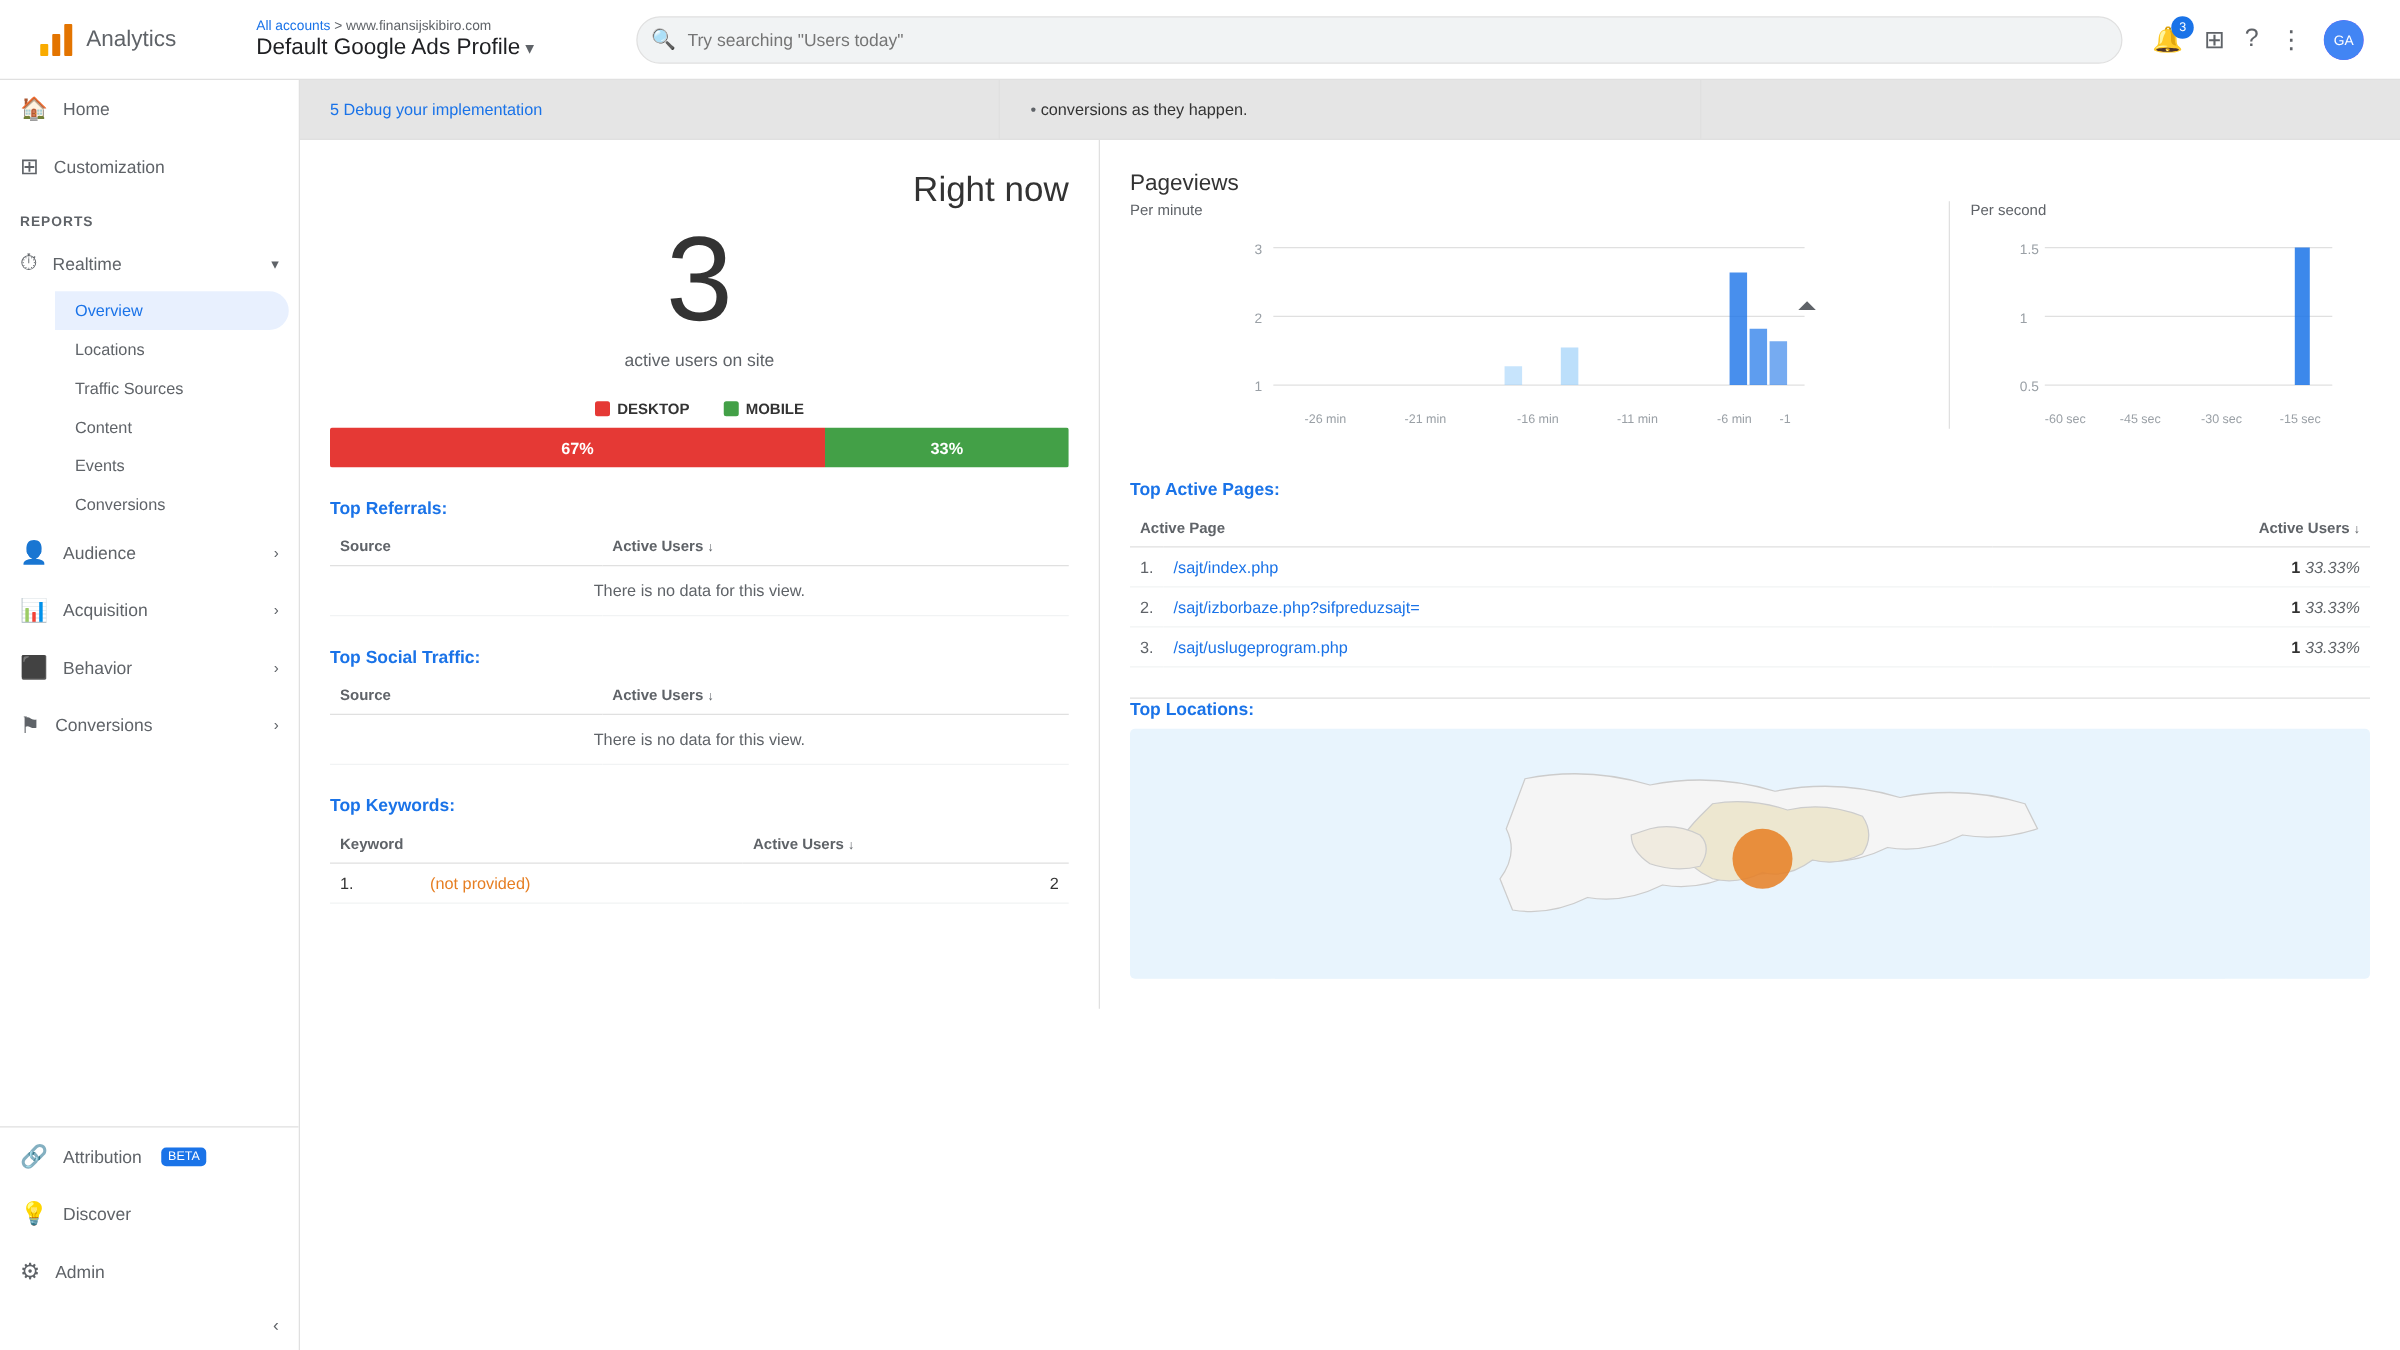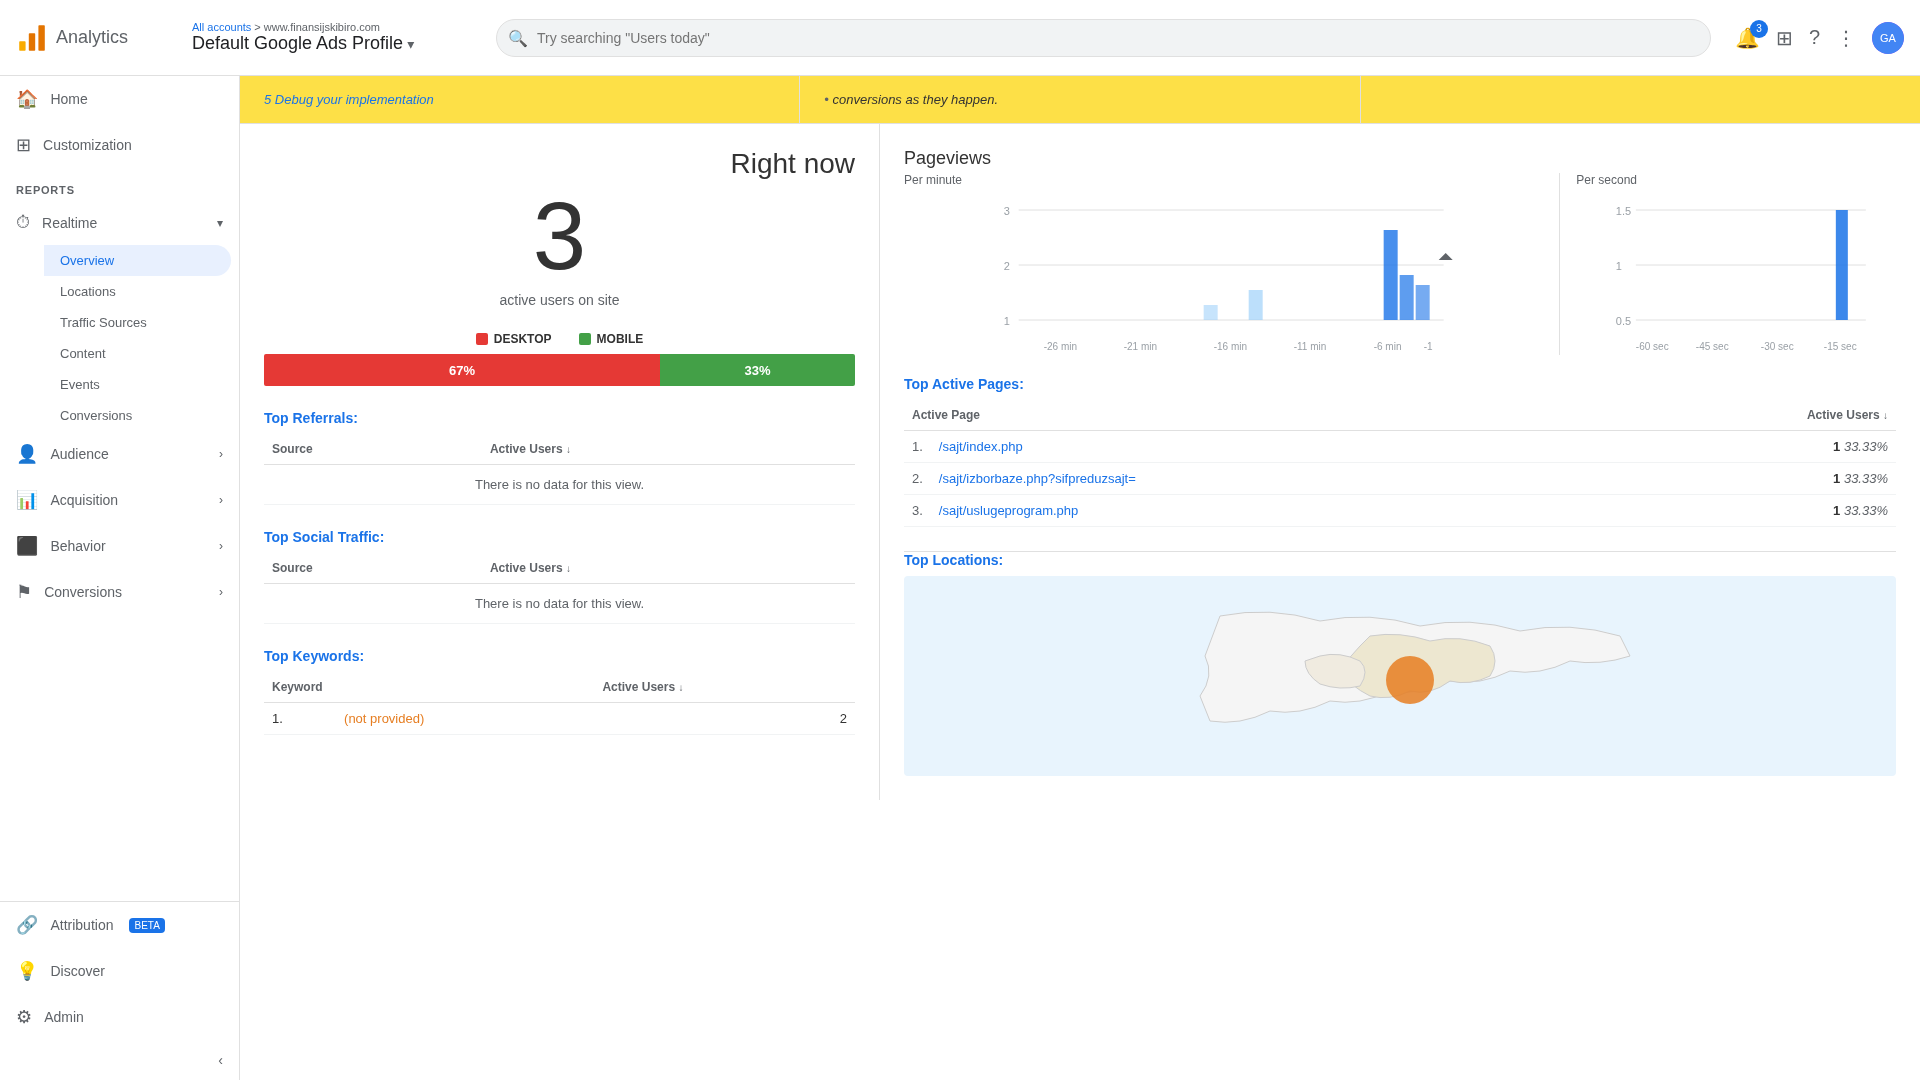--- a/index.html
+++ b/index.html
@@ -1,21 +1,21 @@
 <!DOCTYPE html>
 <html><head>
   <meta charset="utf-8">
   <style>
     * { margin: 0; padding: 0; box-sizing: border-box; }
     body { font-family: 'Arial', sans-serif; font-size: 13px; color: #333; background: #fff; width: 1920px; height: 1080px; overflow: hidden; display: flex; flex-direction: column; }
 
     
     .topnav {
-      display: flex; align-items: center; height: 76px; background: #fff;
-      border-bottom: 1px solid #e0e0e0; padding: 0 16px; flex-shrink: 0; z-index: 10;
+      display: flex; align-items: center; height: 64px; background: #fff;
+      border-bottom: 1px solid #e0e0e0; padding: 0 29px; flex-shrink: 0; z-index: 10;
     }
     .logo-area { display: flex; align-items: center; gap: 8px; min-width: 160px; }
     .logo-icon { width: 32px; height: 32px; }
     .logo-text { font-size: 18px; color: #5f6368; font-weight: 400; }
     .breadcrumb-area { display: flex; flex-direction: column; margin-left: 16px; min-width: 280px; }
     .breadcrumb-top { font-size: 11px; color: #5f6368; }
     .breadcrumb-top a { color: #1a73e8; text-decoration: none; }
     .profile-selector { display: flex; align-items: center; gap: 4px; font-size: 18px; font-weight: 400; color: #202124; cursor: pointer; }
     .profile-selector .chevron { color: #5f6368; font-size: 14px; }
     .search-bar { flex: 1; margin: 0 24px; }
@@ -53,21 +53,21 @@
     .sidebar-section-label { font-size: 11px; font-weight: 700; color: #5f6368; padding: 16px 16px 4px; letter-spacing: 0.8px; }
     .sidebar-sub { padding-left: 44px; }
     .sidebar-sub .sidebar-item { padding: 8px 16px; font-size: 13px; }
     .sidebar-spacer { flex: 1; }
     .sidebar-bottom { border-top: 1px solid #e0e0e0; }
 
     
     .main-content { flex: 1; overflow-y: auto; background: #fff; }
 
     
-    .setup-cards { display: flex; border-bottom: 1px solid #e0e0e0; background: #fde047; padding: 0; font-style: italic; }
+    .setup-cards { display: flex; border-bottom: 1px solid #e0e0e0; background: #e5e5e5; padding: 0; }
     .setup-card { flex: 1; padding: 16px 24px; border-right: 1px solid #e0e0e0; }
     .setup-card:last-child { border-right: none; }
     .setup-link { color: #1a73e8; text-decoration: none; font-size: 13px; }
 
     
     .realtime-body { display: flex; }
     .rt-left { width: 640px; flex-shrink: 0; padding: 24px; border-right: 1px solid #e0e0e0; }
     .rt-right { flex: 1; padding: 24px; }
 
     .right-now-label { font-size: 28px; font-weight: 300; color: #333; text-align: right; margin-bottom: 8px; }
@@ -327,21 +327,21 @@
                 <td><a href="#" style="color:#e67e22;text-decoration:none;">(not provided)</a></td>
                 <td style="text-align:right;">2</td>
               </tr>
             </tbody>
         </table>
       </div>
 
       <div class="rt-right">
 
         <div class="pageviews-header">Pageviews</div>
-        <div class="charts-container" style="margin-bottom:21px;align-items:flex-end;">
+        <div class="charts-container" style="margin-bottom:40px;align-items:flex-end;">
 
           <div class="chart-per-min">
             <div class="chart-label">Per minute</div>
             <div class="chart-area">
               <svg class="chart-svg" viewBox="0 0 480 160">
 
                 <text x="20" y="20" font-size="11" fill="#9aa0a6">3</text>
                 <text x="20" y="75" font-size="11" fill="#9aa0a6">2</text>
                 <text x="20" y="130" font-size="11" fill="#9aa0a6">1</text>
 

